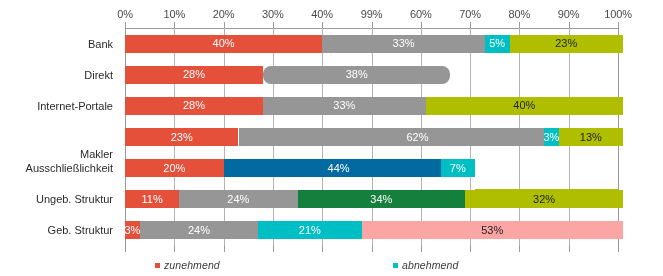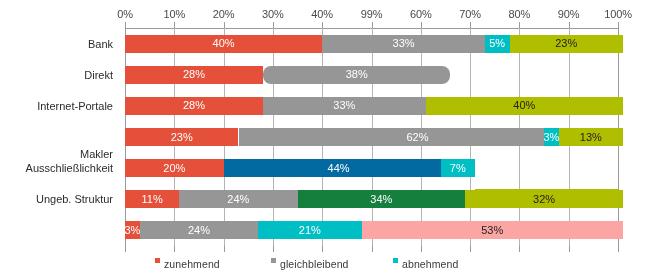--- a/index.html
+++ b/index.html
@@ -131,23 +131,24 @@
     position: absolute;
     left: 125px;
     top: 258px;
     width: 493px;
     height: 14px;
   }
   .legend-item {
     position: absolute;
     top: 0;
     display: flex;
-    align-items: flex-start;
+    align-items: center;
     height: 14px;
     white-space: nowrap;
+    font-style: italic;
   }
   .legend-swatch {
     width: 5px;
     height: 5px;
     margin-right: 4px;
     flex: 0 0 auto;
   }
   .legend-text {
     font-size: 10.5px;
     color: #3a3a3a;
@@ -173,20 +174,21 @@
       <div class="xtick-label" style="left: 493px;">100%</div>
     </div>
   <div class="axis-line"></div>
   <div class="cat-labels">
       <div class="cat-label" style="top: 9.57143px;">Bank</div>
       <div class="cat-label" style="top: 40.7143px;">Direkt</div>
       <div class="cat-label" style="top: 71.8571px;">Internet-Portale</div>
       <div class="cat-label" style="top: 120px;">Makler</div>
       <div class="cat-label" style="top: 165.286px;">Ungeb. Struktur</div>
       <div class="cat-label" style="top: 134.143px;">Ausschließlichkeit</div>
+      <div class="cat-label" style="top: 196.429px;">Geb. Struktur</div>
     </div>
   <div class="plot-area">
       <div class="gridline edge" style="left: 0px;"></div>
       <div class="gridline" style="left: 49.3px;"></div>
       <div class="gridline" style="left: 98.6px;"></div>
       <div class="gridline" style="left: 147.9px;"></div>
       <div class="gridline" style="left: 197.2px;"></div>
       <div class="gridline" style="left: 246.5px;"></div>
       <div class="gridline" style="left: 295.8px;"></div>
       <div class="gridline" style="left: 345.1px;"></div>
@@ -280,24 +282,20 @@
         </div>
         <div class="seg" style="left: 236.64px; width: 261.29px; background: #fca5a5;">
           <span class="seg-label dark">53%</span>
         </div>
       </div>
     </div>
   <div class="legend">
       <div class="legend-item" style="left: 30px;">
         <span class="legend-swatch" style="background: rgb(228, 80, 58);"></span>
         <span class="legend-text">zunehmend</span>
-      </div>
-      <div class="legend-item" style="left: 146px;">
-        <span class="legend-swatch" style="background: rgb(150, 150, 150);"></span>
-        <span class="legend-text">gleichbleibend</span>
       </div>
       <div class="legend-item" style="left: 268px;">
         <span class="legend-swatch" style="background: rgb(0, 191, 196);"></span>
         <span class="legend-text">abnehmend</span>
       </div>
     </div>
 
 <div class="tick-mark" style="left: 125px;"></div>
     <div class="bottom-tick-mark" style="left: 125px;"></div>
     <div class="tick-mark" style="left: 174.3px;"></div>

